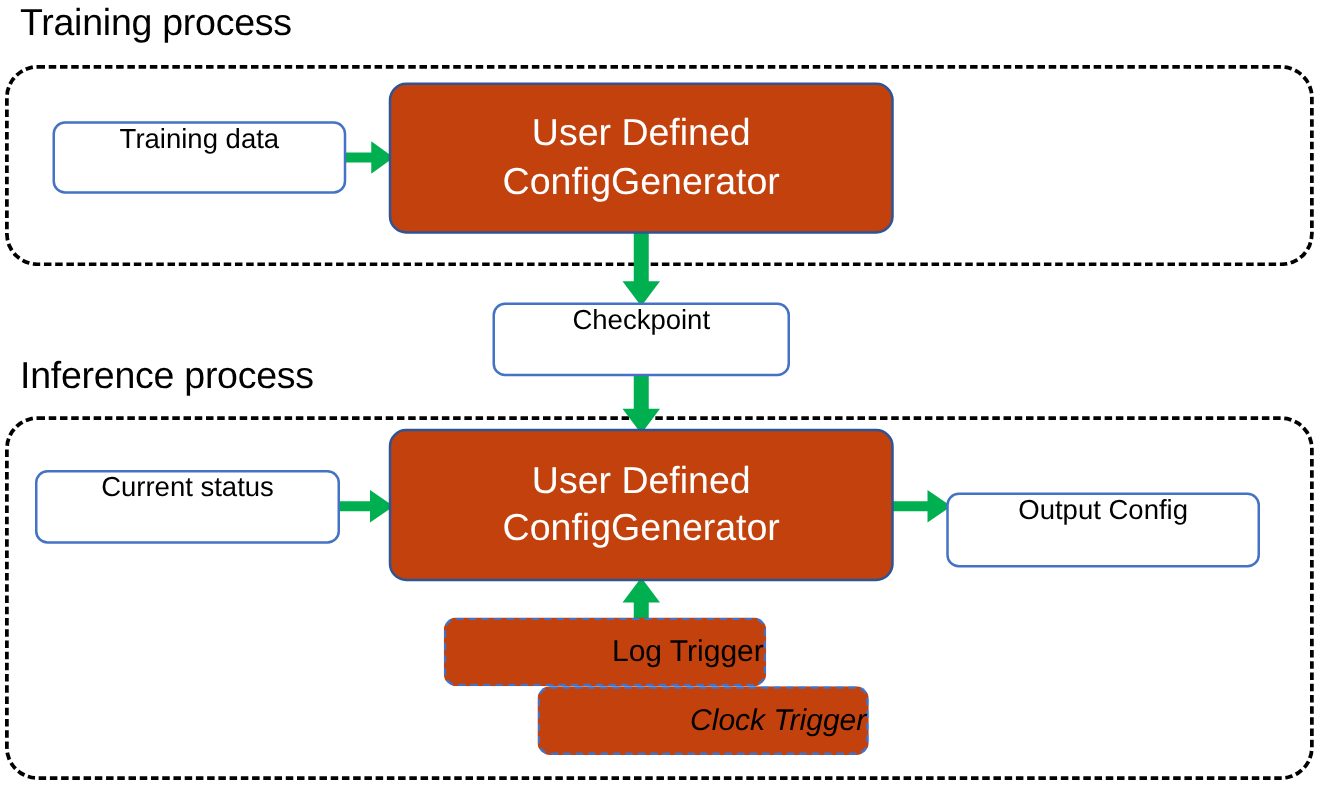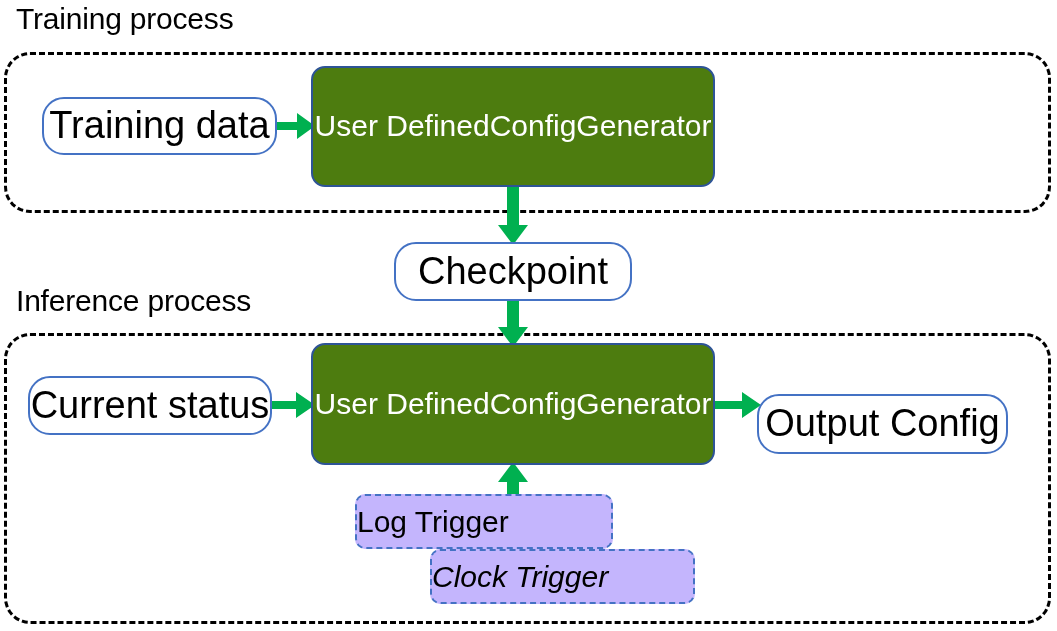--- a/index.html
+++ b/index.html
@@ -41,67 +41,66 @@
   }
   #container-training  { left: 4px; top: 52px;  width: 1047px; height: 161px; }
   #container-inference { left: 4px; top: 333px; width: 1047px; height: 291px; }
 
   
   .node-white {
     position: absolute;
     box-sizing: border-box;
     background: #ffffff;
     border: 2px solid #4472C4;
-    border-radius: 22px;
+    border-radius: 10px;
     display: flex;
-    align-items: center;
     justify-content: center;
     color: #000000;
-    font-size: 38px;
+    font-size: 22px;
     line-height: 1.05;
     white-space: nowrap;
     z-index: 3;
   }
   #node-training-data  { left: 42px;  top: 97px;  width: 235px; height: 58px; }
   #node-checkpoint     { left: 394px; top: 242px; width: 238px; height: 59px; }
   #node-current-status { left: 28px;  top: 376px; width: 244px; height: 59px; }
   #node-output-config  { left: 757px; top: 394px; width: 251px; height: 60px; }
 
   
   .node-blue {
     position: absolute;
     box-sizing: border-box;
-    background: #4d7c0f;
+    background: #c2410c;
     border: 2px solid #2E5496;
     border-radius: 14px;
     display: flex;
-    flex-direction: row;
+    flex-direction: column;
     align-items: center;
     justify-content: center;
     color: #ffffff;
     font-size: 30px;
     line-height: 1.28;
     white-space: nowrap;
     z-index: 4;
   }
   #node-generator-training  { left: 311px; top: 66px;  width: 404px; height: 121px; }
   #node-generator-inference { left: 311px; top: 343px; width: 404px; height: 122px; }
 
   
   .node-trigger {
     position: absolute;
     box-sizing: border-box;
-    background: #c4b5fd;
+    background: #c2410c;
     border: 2px dashed #4472C4;
     border-radius: 10px;
     display: flex;
     align-items: center;
-    justify-content: flex-start;
+    justify-content: flex-end;
     color: #000000;
-    font-size: 30px;
+    font-size: 24px;
     line-height: 1.05;
     white-space: nowrap;
   }
   #node-log-trigger   { left: 355px; top: 494px; width: 258px; height: 55px; z-index: 5; }
   #node-clock-trigger { left: 430px; top: 549px; width: 265px; height: 55px; z-index: 6; font-style: italic; }
 
   
   .arrow {
     position: absolute;
     z-index: 2;

